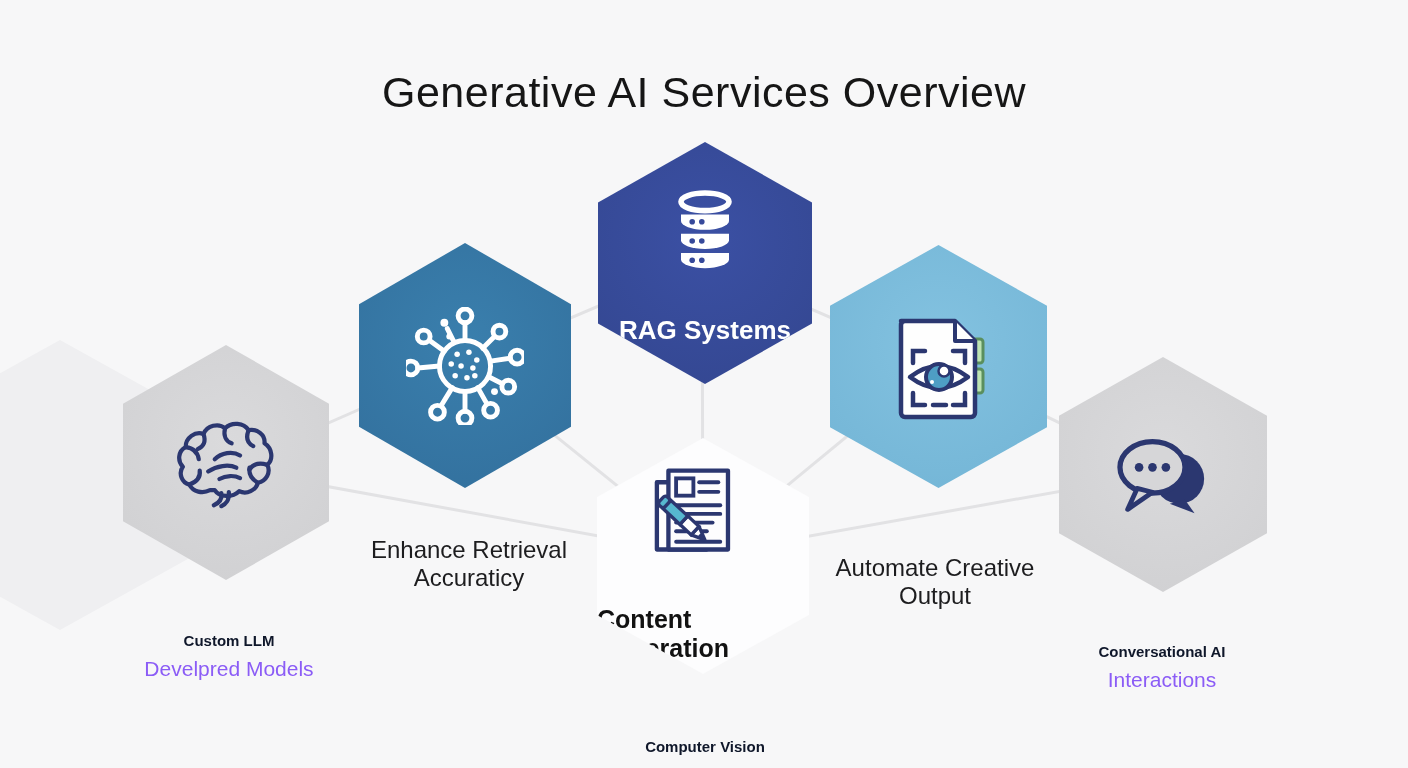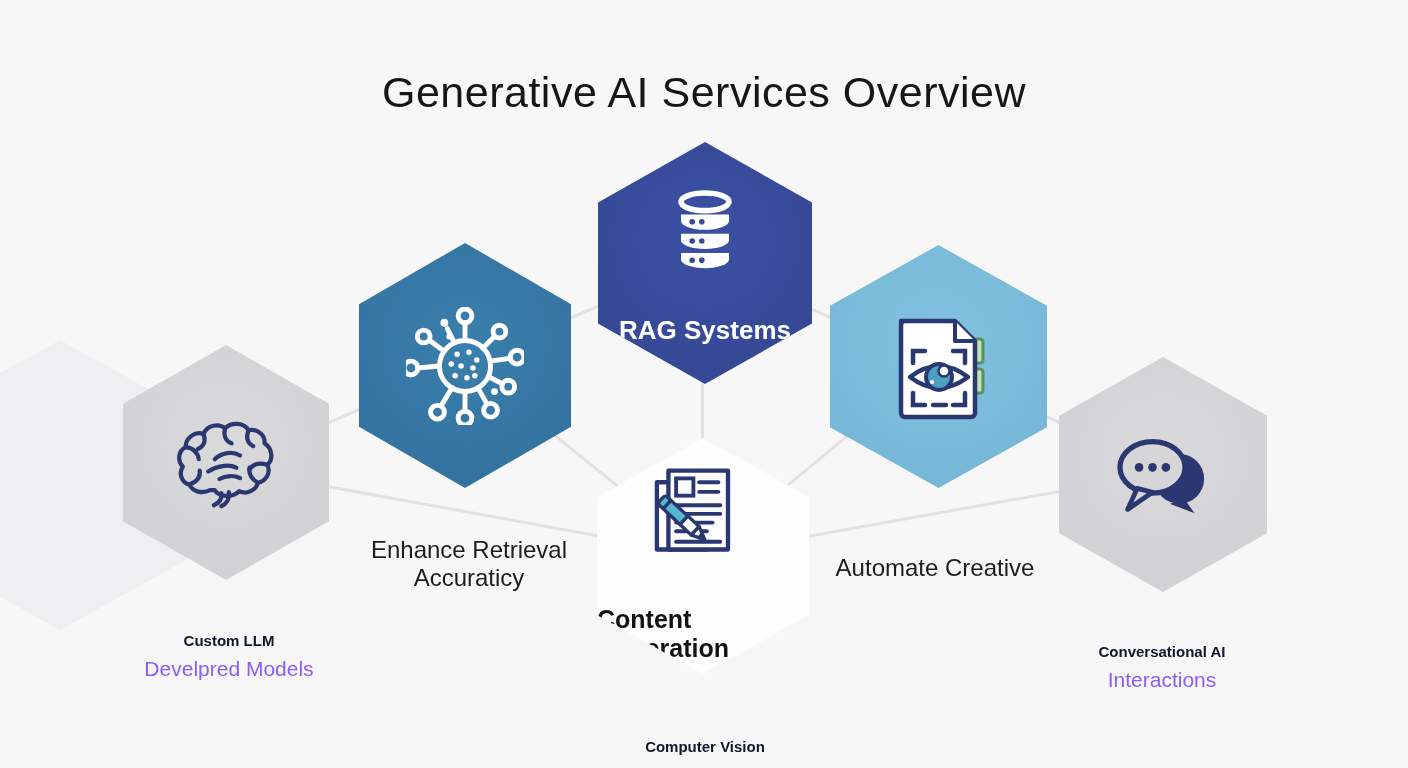--- a/index.html
+++ b/index.html
@@ -207,20 +207,21 @@
     </svg>
   </div>
 
   <div class="caption cap-retrieval">
     <span class="l1">Enhance Retrieval</span>
     <span class="l1">Accuraticy</span>
   </div>
 
   <div class="caption cap-creative">
     <span class="l1">Automate Creative</span>
+    <span class="l1">Output</span>
   </div>
 
   <div class="caption cap-llm">
     <span class="l1b">Custom LLM</span>
     <span class="l2">Develpred Models</span>
   </div>
 
   <div class="caption cap-chat">
     <span class="l1b">Conversational AI</span>
     <span class="l2">Interactions</span>

